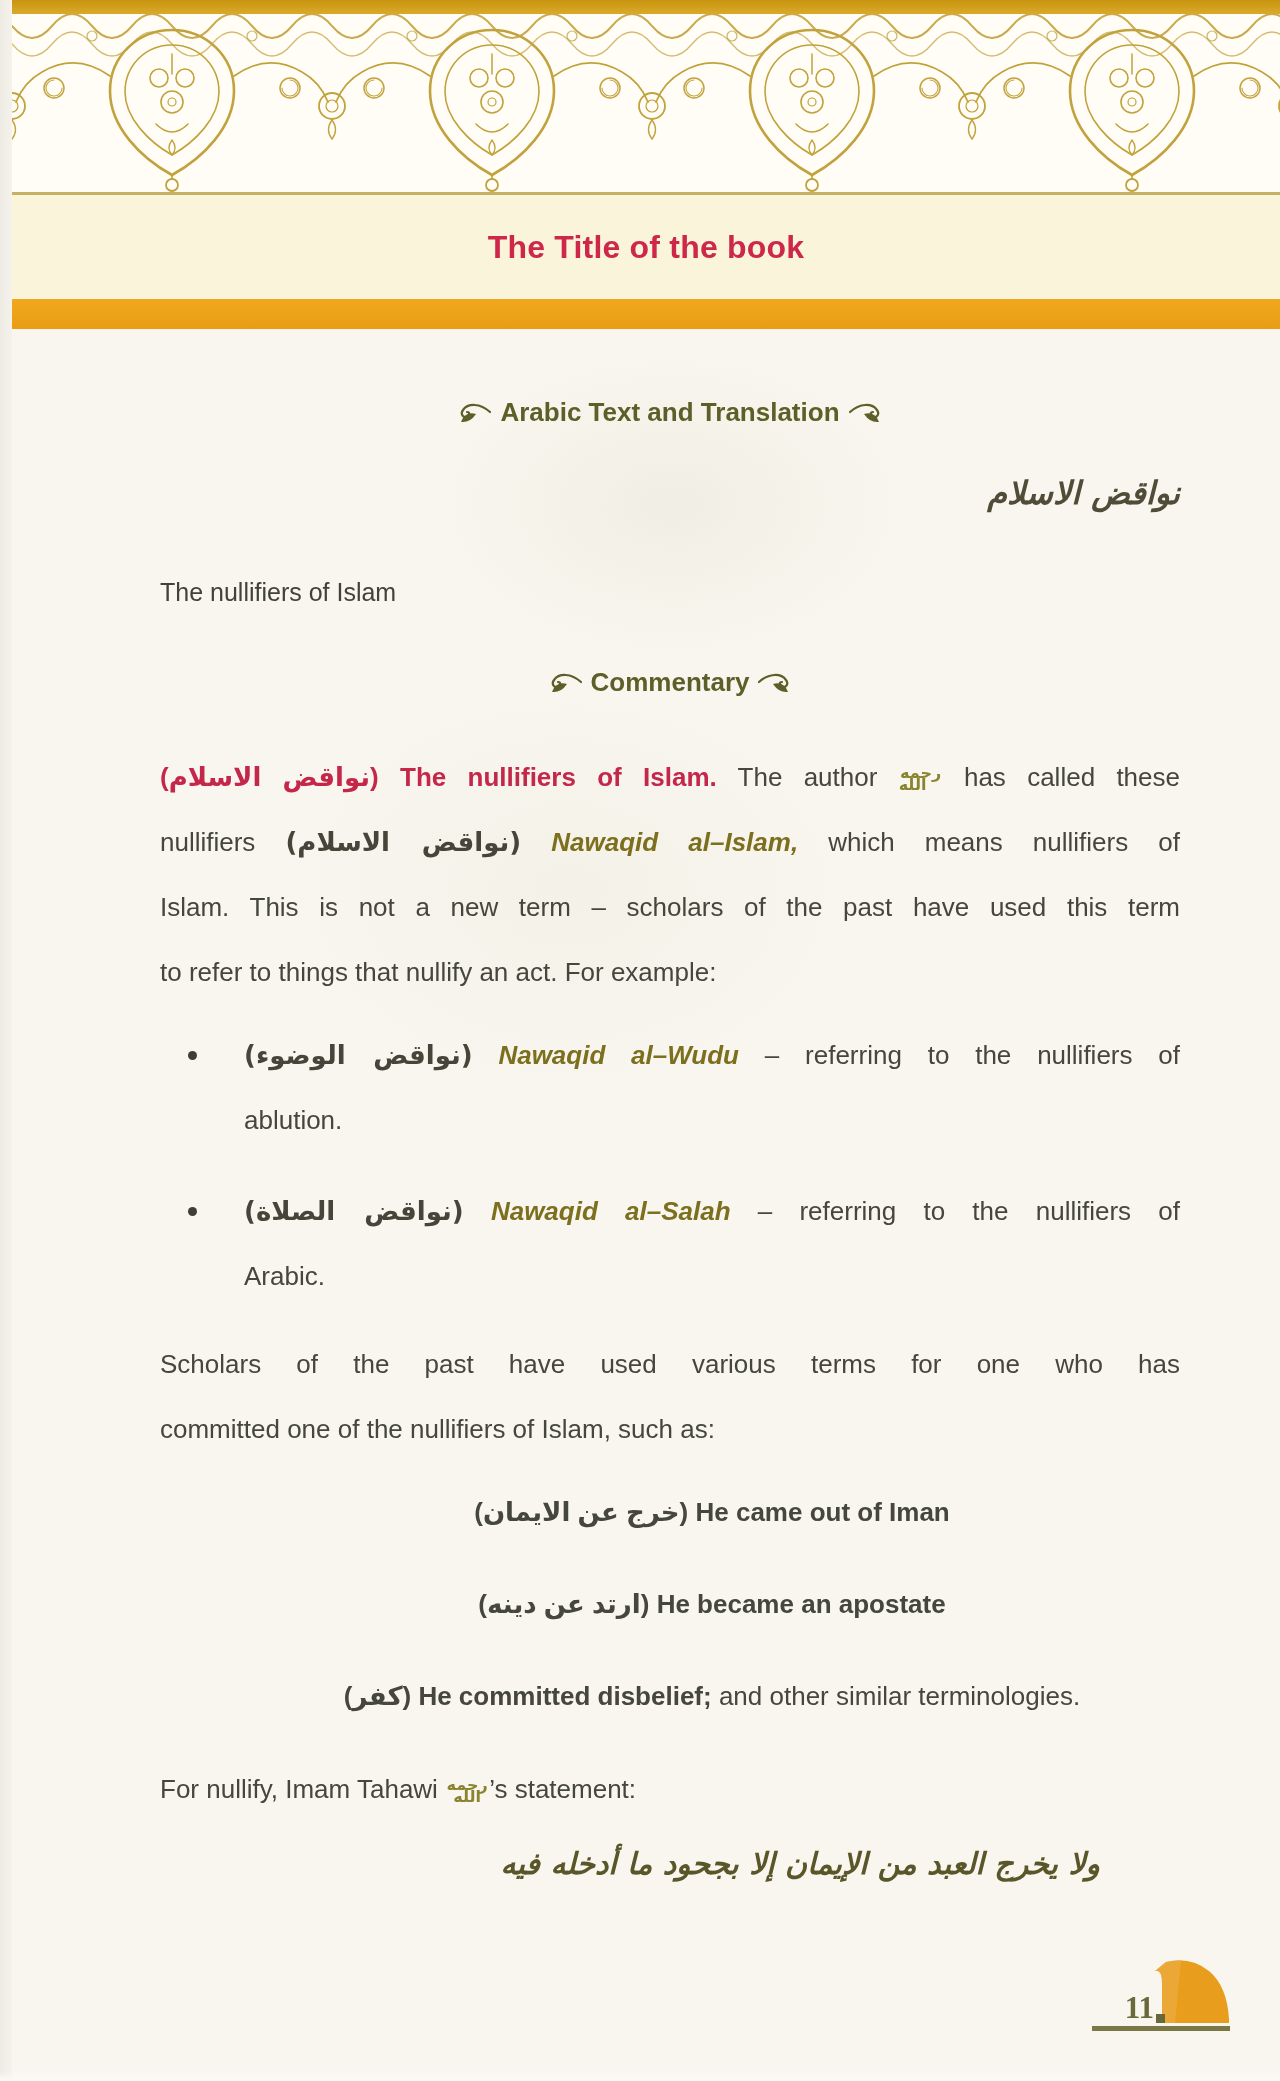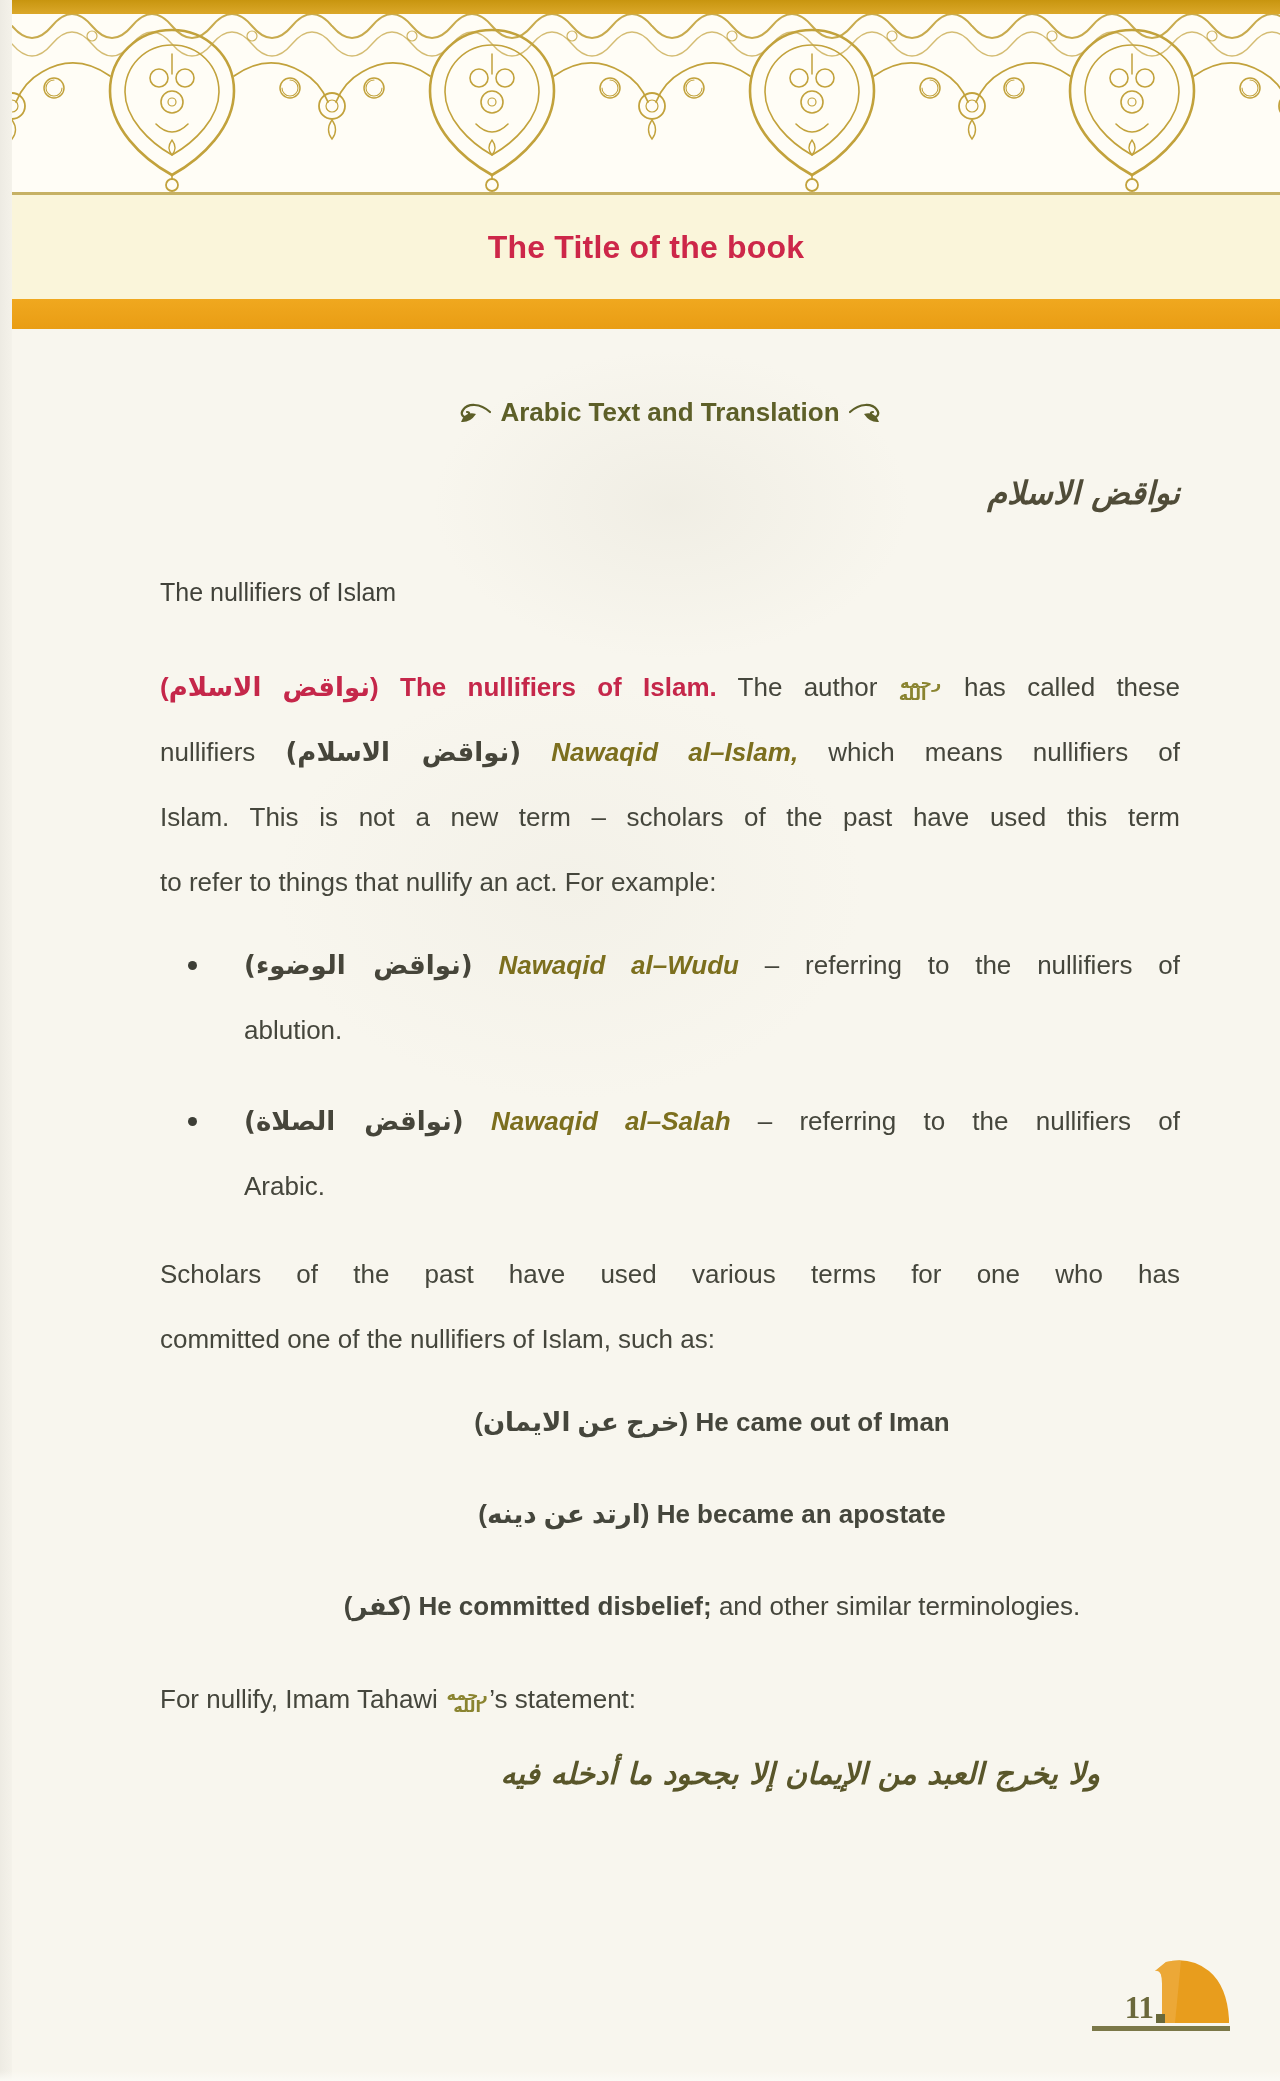--- a/index.html
+++ b/index.html
@@ -149,20 +149,37 @@
           </g>
           <path d="M22,15 q-6,9 -15,8 q4,-11 15,-8 z" fill="#5d5f28"></path>
         </g>
       </svg>
     </div>
 
     <div class="arabic-title arabic" dir="rtl">نواقض الاسلام</div>
 
     <div class="translation">The nullifiers of Islam</div>
 
+    <div class="sec-heading sec-heading-2">
+      <svg class="flourish" width="38" height="26" viewBox="0 0 38 26" xmlns="http://www.w3.org/2000/svg">
+        <g stroke="#5d5f28" fill="none" stroke-width="2.2" stroke-linecap="round">
+          <path d="M36,13 C26,4 14,4 9,11 C6,15 9,19 13,18 C16,17 16,13 13,13"></path>
+        </g>
+        <path d="M22,15 q-6,9 -15,8 q4,-11 15,-8 z" fill="#5d5f28"></path>
+      </svg>
+      <span>Commentary</span>
+      <svg class="flourish" width="38" height="26" viewBox="0 0 38 26" xmlns="http://www.w3.org/2000/svg">
+        <g transform="translate(38,0) scale(-1,1)">
+          <g stroke="#5d5f28" fill="none" stroke-width="2.2" stroke-linecap="round">
+            <path d="M36,13 C26,4 14,4 9,11 C6,15 9,19 13,18 C16,17 16,13 13,13"></path>
+          </g>
+          <path d="M22,15 q-6,9 -15,8 q4,-11 15,-8 z" fill="#5d5f28"></path>
+        </g>
+      </svg>
+    </div>
 
     <div class="para">
       <div class="jl"><span class="red">(نواقض الاسلام) The nullifiers of Islam.</span><span> The author </span><span class="honorific">رحمه الله</span><span> has called these</span></div>
       <div class="jl"><span>nullifiers </span><span class="ar-dark">(نواقض الاسلام)</span><span class="gold-it"> Nawaqid al–Islam,</span><span> which means nullifiers of</span></div>
       <div class="jl">Islam. This is not a new term – scholars of the past have used this term</div>
       <div class="jl-last">to refer to things that nullify an act. For example:</div>
     </div>
 
     <div class="bullet-item bi-1">
       <span class="dot"></span>

